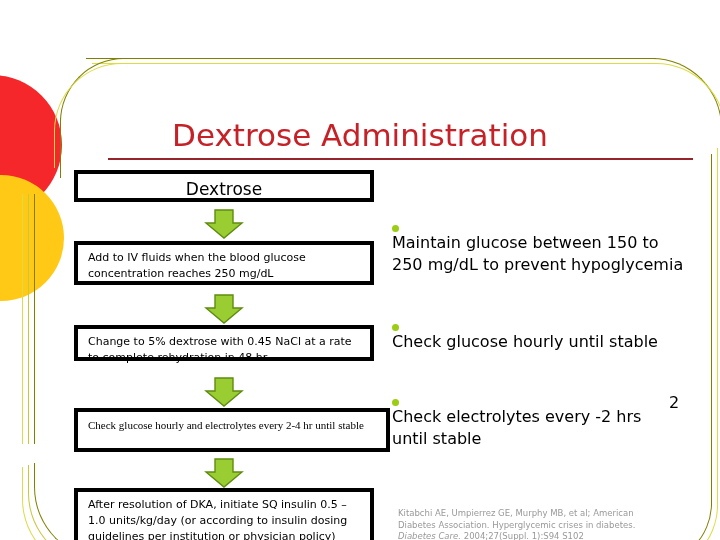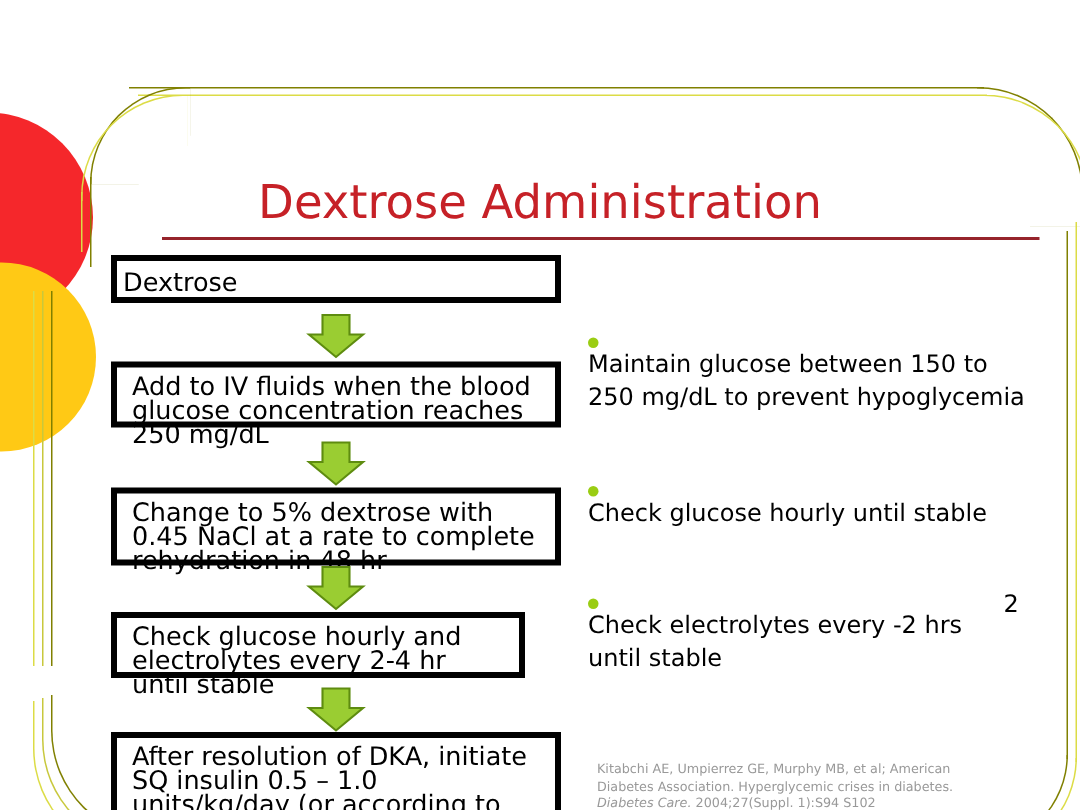--- a/index.html
+++ b/index.html
@@ -100,28 +100,29 @@
     background: #96242B;
   }
 
   
   .fbox {
     position: absolute;
     box-sizing: border-box;
     background: #ffffff;
     border: 4px solid #000000;
     color: #000000;
-    font-size: 17px;
+    font-size: 11px;
     line-height: 16px;
     padding: 5px 8px 4px 10px;
     font-family: "DejaVu Sans", "Liberation Sans", sans-serif;
   }
   .fbox.header-box {
     font-size: 17px;
     line-height: 22px;
+    text-align: center;
     padding: 4px 4px;
   }
 
   
   .arrow {
     position: absolute;
     width: 40px;
     height: 30px;
   }
 
@@ -235,31 +236,31 @@
   <div class="fbox" style="left:74px; top:197px; width:300px; height:44px;">
     <span>Add  to IV fluids when the blood glucose concentration reaches 250 mg/dL</span>
   </div>
 
   <div class="arrow" style="left:204px; top:250px;">
     <svg viewBox="0 0 40 30" width="40" height="30" aria-hidden="true">
       <polygon points="11,1 29,1 29,14 38,14 20,29 2,14 11,14" fill="#9ACD32" stroke="#5E8C10" stroke-width="1.4"></polygon>
     </svg>
   </div>
 
-  <div class="fbox" style="left:74px; top:281px; width:300px; height:52px;">
+  <div class="fbox" style="left:74px; top:281px; width:300px; height:36px;">
     <span>Change to 5% dextrose with 0.45 NaCl at a rate to complete rehydration in 48 hr</span>
   </div>
 
   <div class="arrow" style="left:204px; top:333px;">
     <svg viewBox="0 0 40 30" width="40" height="30" aria-hidden="true">
       <polygon points="11,1 29,1 29,14 38,14 20,29 2,14 11,14" fill="#9ACD32" stroke="#5E8C10" stroke-width="1.4"></polygon>
     </svg>
   </div>
 
-  <div class="fbox" style="left:74px; top:364px; width:276px; height:44px;">
+  <div class="fbox" style="left:74px; top:364px; width:316px; height:44px;font-family:Liberation Serif, serif;">
     <span>Check glucose  hourly and electrolytes every 2-4 hr until stable</span>
   </div>
 
   <div class="arrow" style="left:204px; top:414px;">
     <svg viewBox="0 0 40 30" width="40" height="30" aria-hidden="true">
       <polygon points="11,1 29,1 29,14 38,14 20,29 2,14 11,14" fill="#9ACD32" stroke="#5E8C10" stroke-width="1.4"></polygon>
     </svg>
   </div>
 
   <div class="fbox" style="left:74px; top:444px; width:300px; height:72px;">

